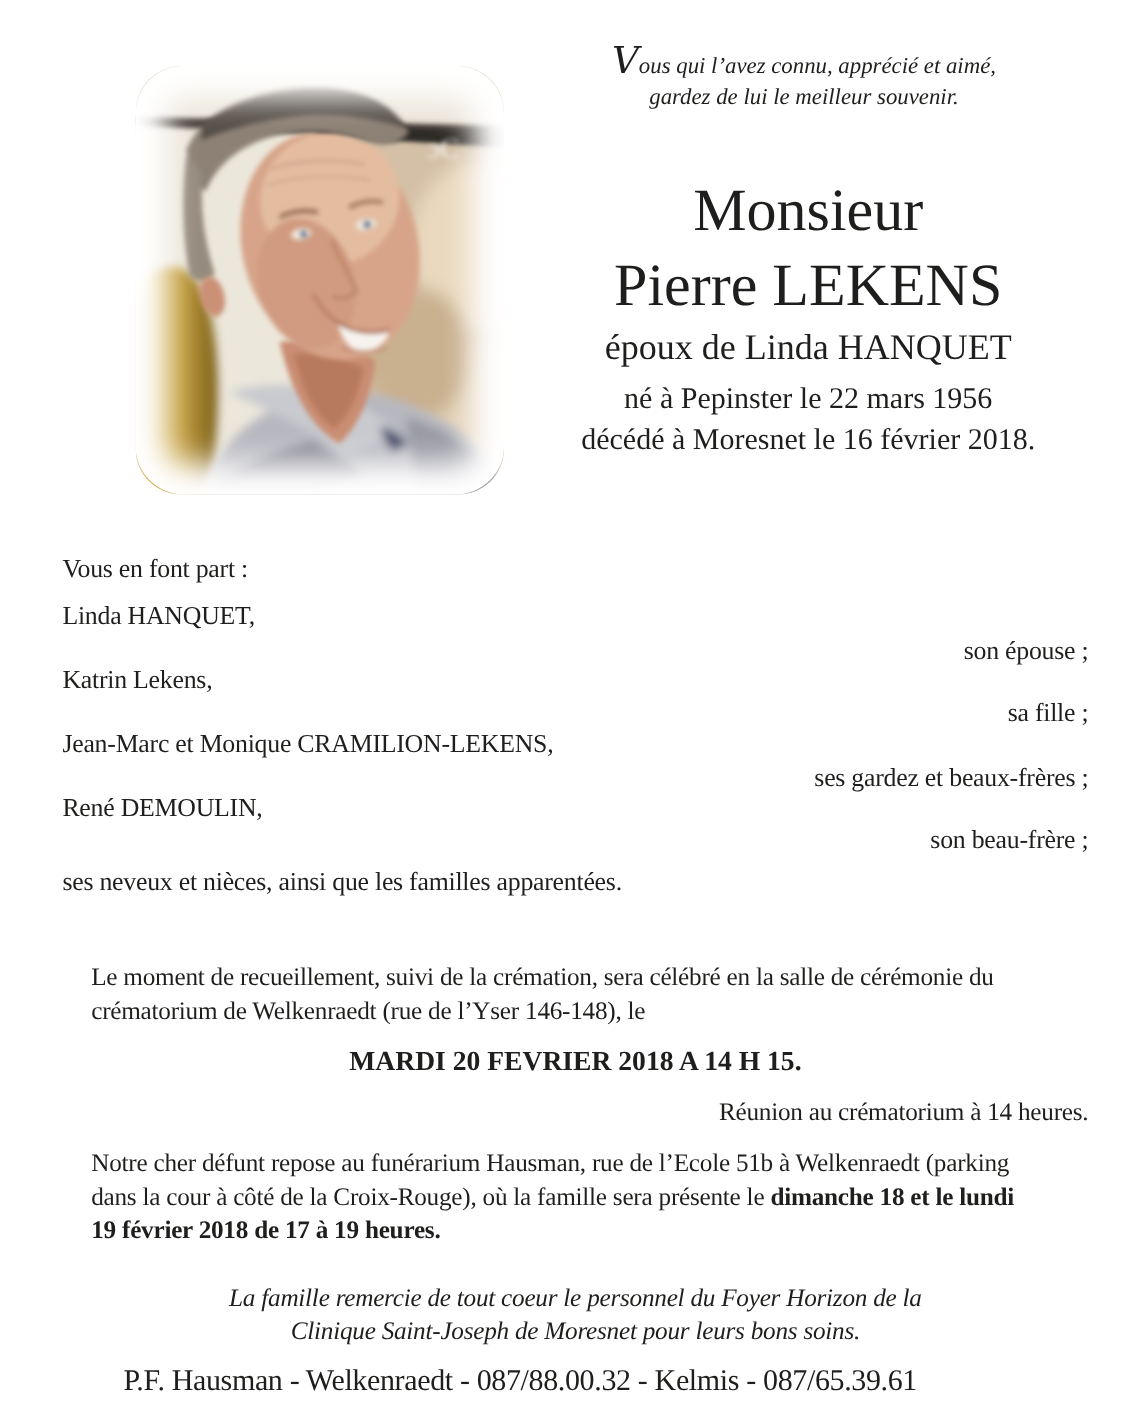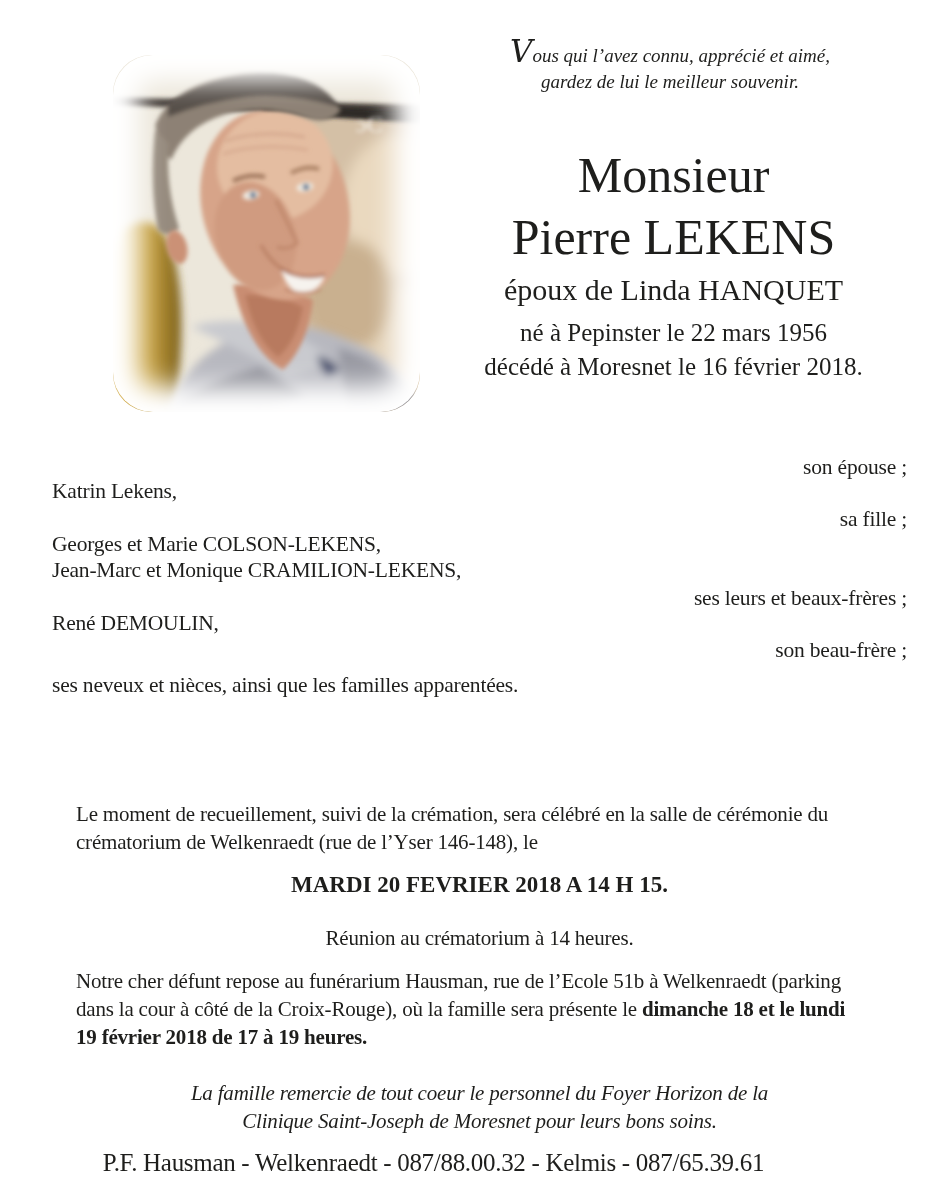--- a/index.html
+++ b/index.html
@@ -50,21 +50,21 @@
   .lower {
     position:absolute; top:798px; left:52px; right:40px;
     font-size:21px; letter-spacing:-0.2px;
   }
   .para-line { line-height:28px; white-space:nowrap;margin-left:24px; }
   .ceremony-para { margin-top:2px; }
   .date-line {
     margin-top:16px; text-align:center; font-weight:bold;
     font-size:23px; line-height:26px; letter-spacing:0;
   }
-  .meeting-line { margin-top:26px; text-align:center; line-height:28px; }
+  .meeting-line { margin-top:14px; text-align:right; line-height:28px; }
   .visitation { margin-top:15px; }
   .b { font-weight:bold; }
   .thanks { margin-top:28px; text-align:center; font-style:italic; line-height:28px; }
   .footer {
     margin-top:16px; text-align:center; padding-right:92px;
     font-size:25px; line-height:24px; letter-spacing:-0.3px;
   }
 </style>
 </head>
 <body>
@@ -158,26 +158,27 @@
 
   <div class="title">
     <div class="title-salutation">Monsieur</div>
     <div class="title-name">Pierre LEKENS</div>
     <div class="title-spouse">époux de Linda HANQUET</div>
     <div class="title-birth first">né à Pepinster le 22 mars 1956</div>
     <div class="title-birth">décédé à Moresnet le 16 février 2018.</div>
   </div>
 
   <div class="names">
+    <div class="row mt12">Vous en font part :</div>
+    <div class="row mt15">Linda HANQUET,</div>
     <div class="row right mt5">son épouse ;</div>
     <div class="row mt0">Katrin Lekens,</div>
     <div class="row right mt4">sa fille ;</div>
-    <div class="row mt1">Georges et Marie COLSON-LEKENS,</div>
     <div class="row mt2">Jean-Marc et Monique CRAMILION-LEKENS,</div>
-    <div class="row right mt4">ses leurs et beaux-frères ;</div>
+    <div class="row right mt4">ses gardez et beaux-frères ;</div>
     <div class="row mt1">René DEMOULIN,</div>
     <div class="row right mt3">son beau-frère ;</div>
     <div class="row mt11">ses neveux et nièces, ainsi que les familles apparentées.</div>
   </div>
 
   <div class="lower">
     <div class="ceremony-para">
       <div class="para-line">Le moment de recueillement, suivi de la crémation, sera célébré en la salle de cérémonie du</div>
       <div class="para-line">crématorium de Welkenraedt (rue de l’Yser 146-148), le</div>
     </div>

